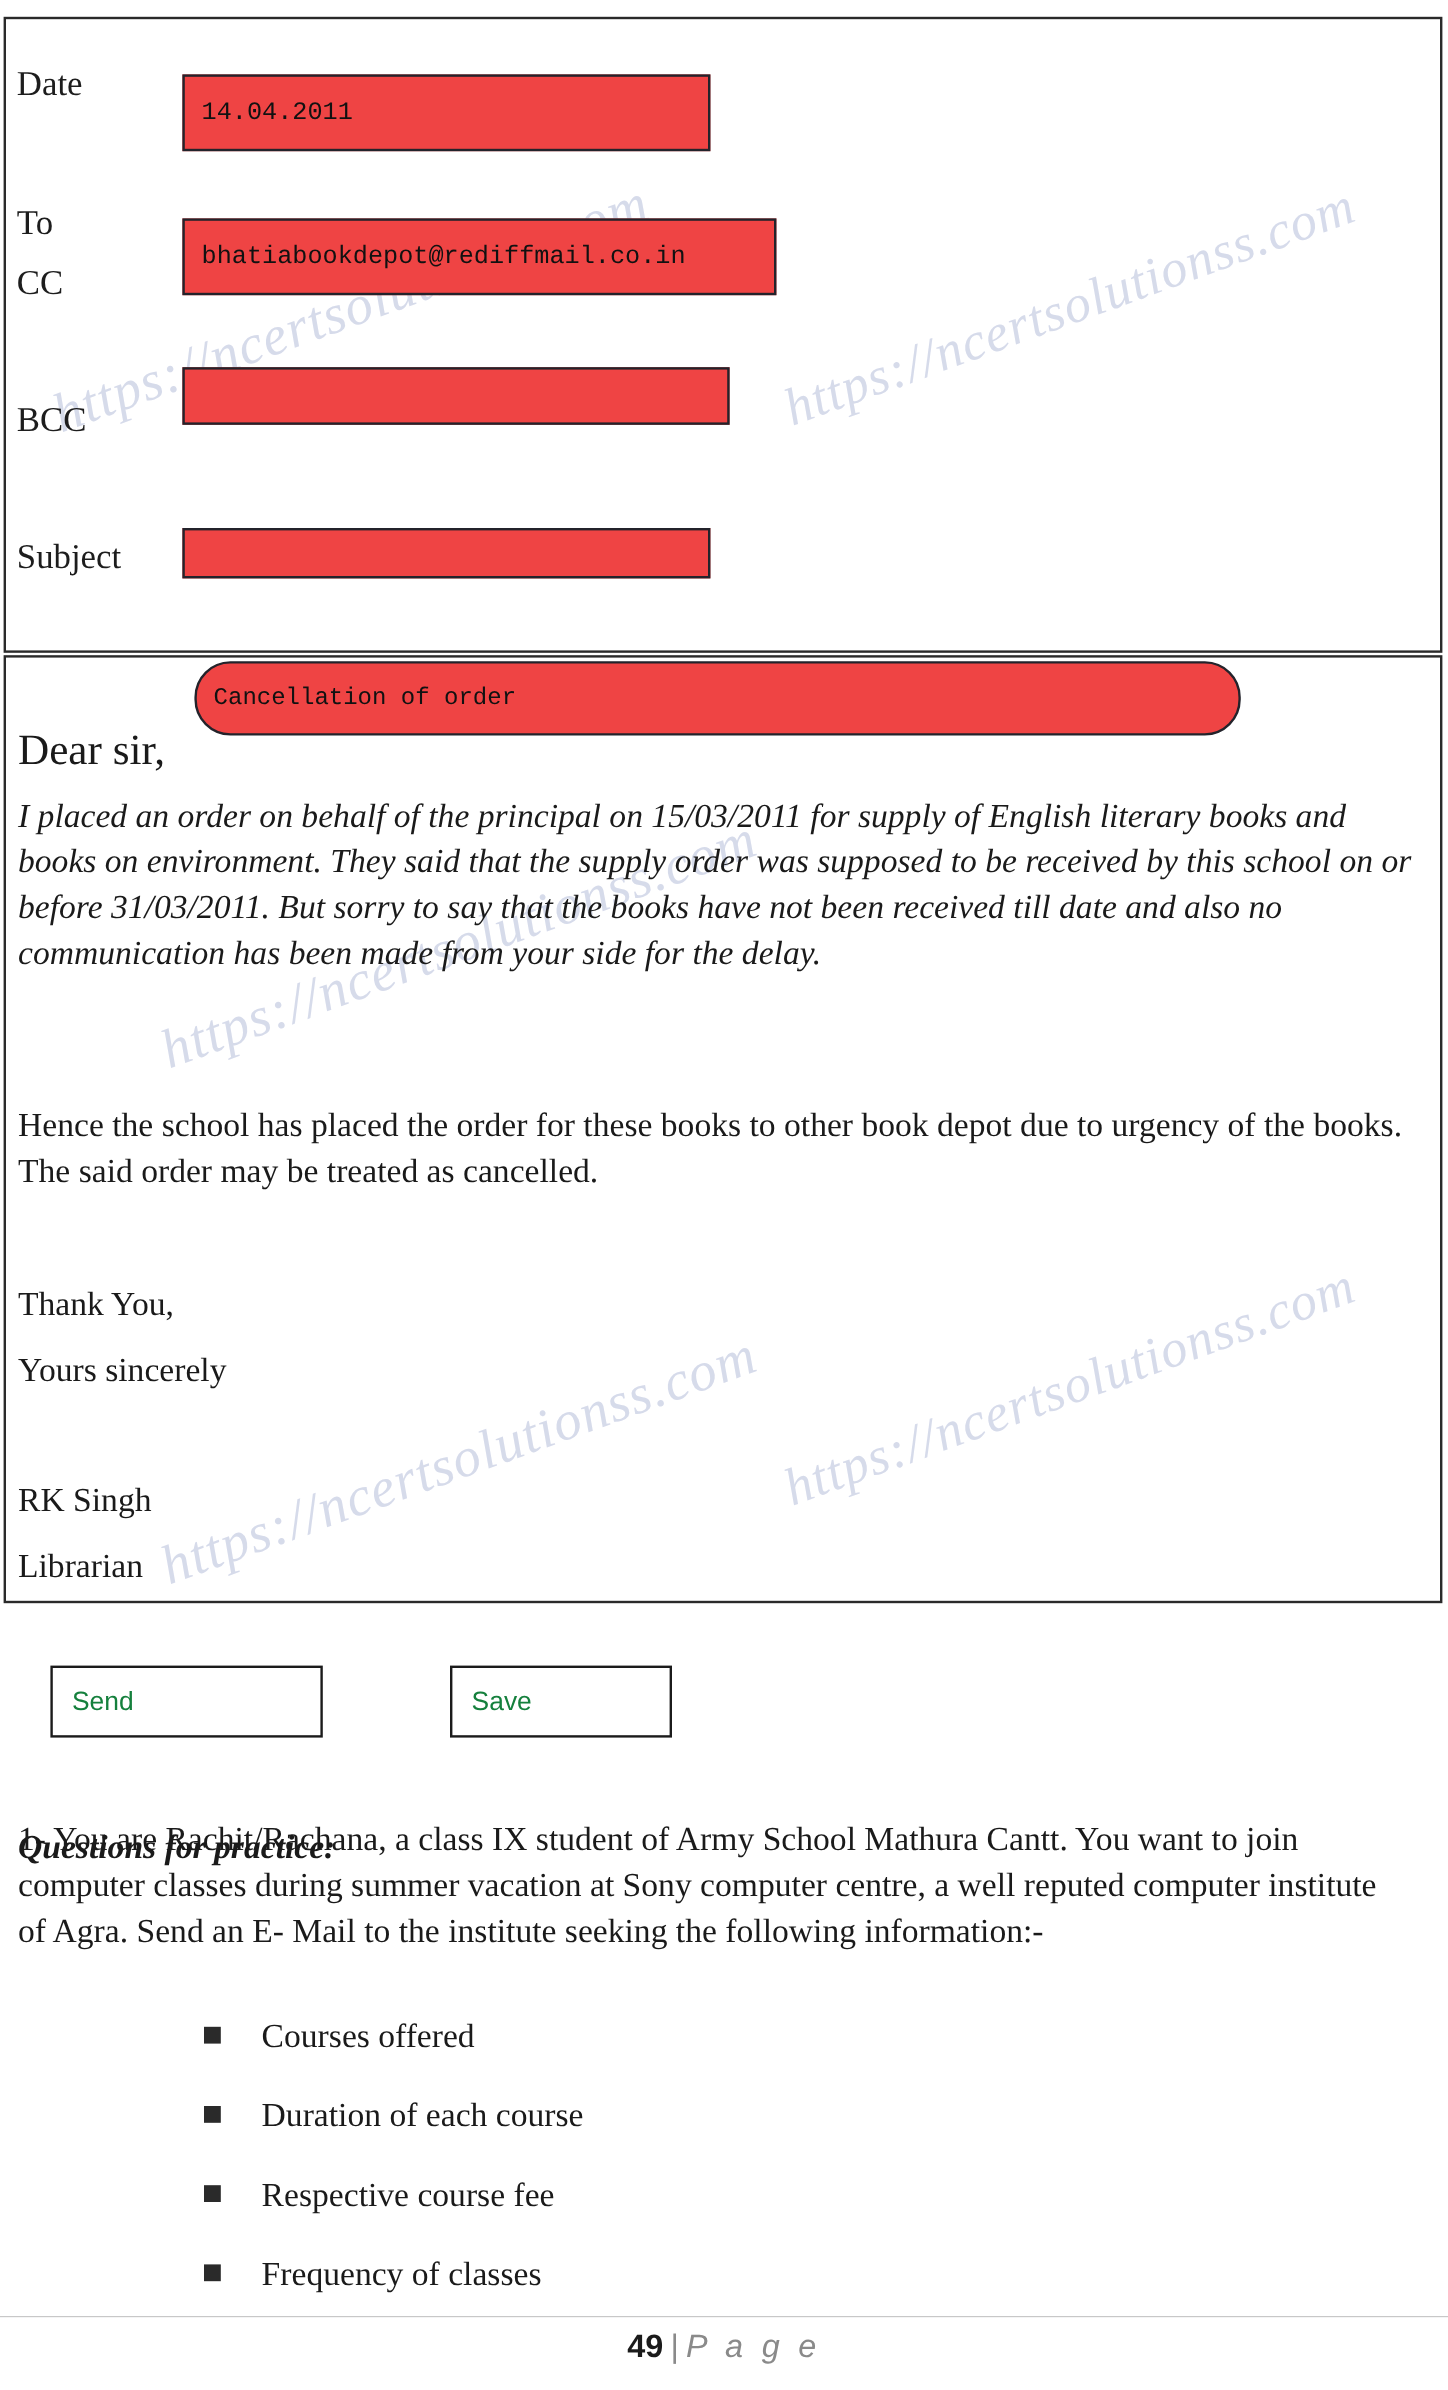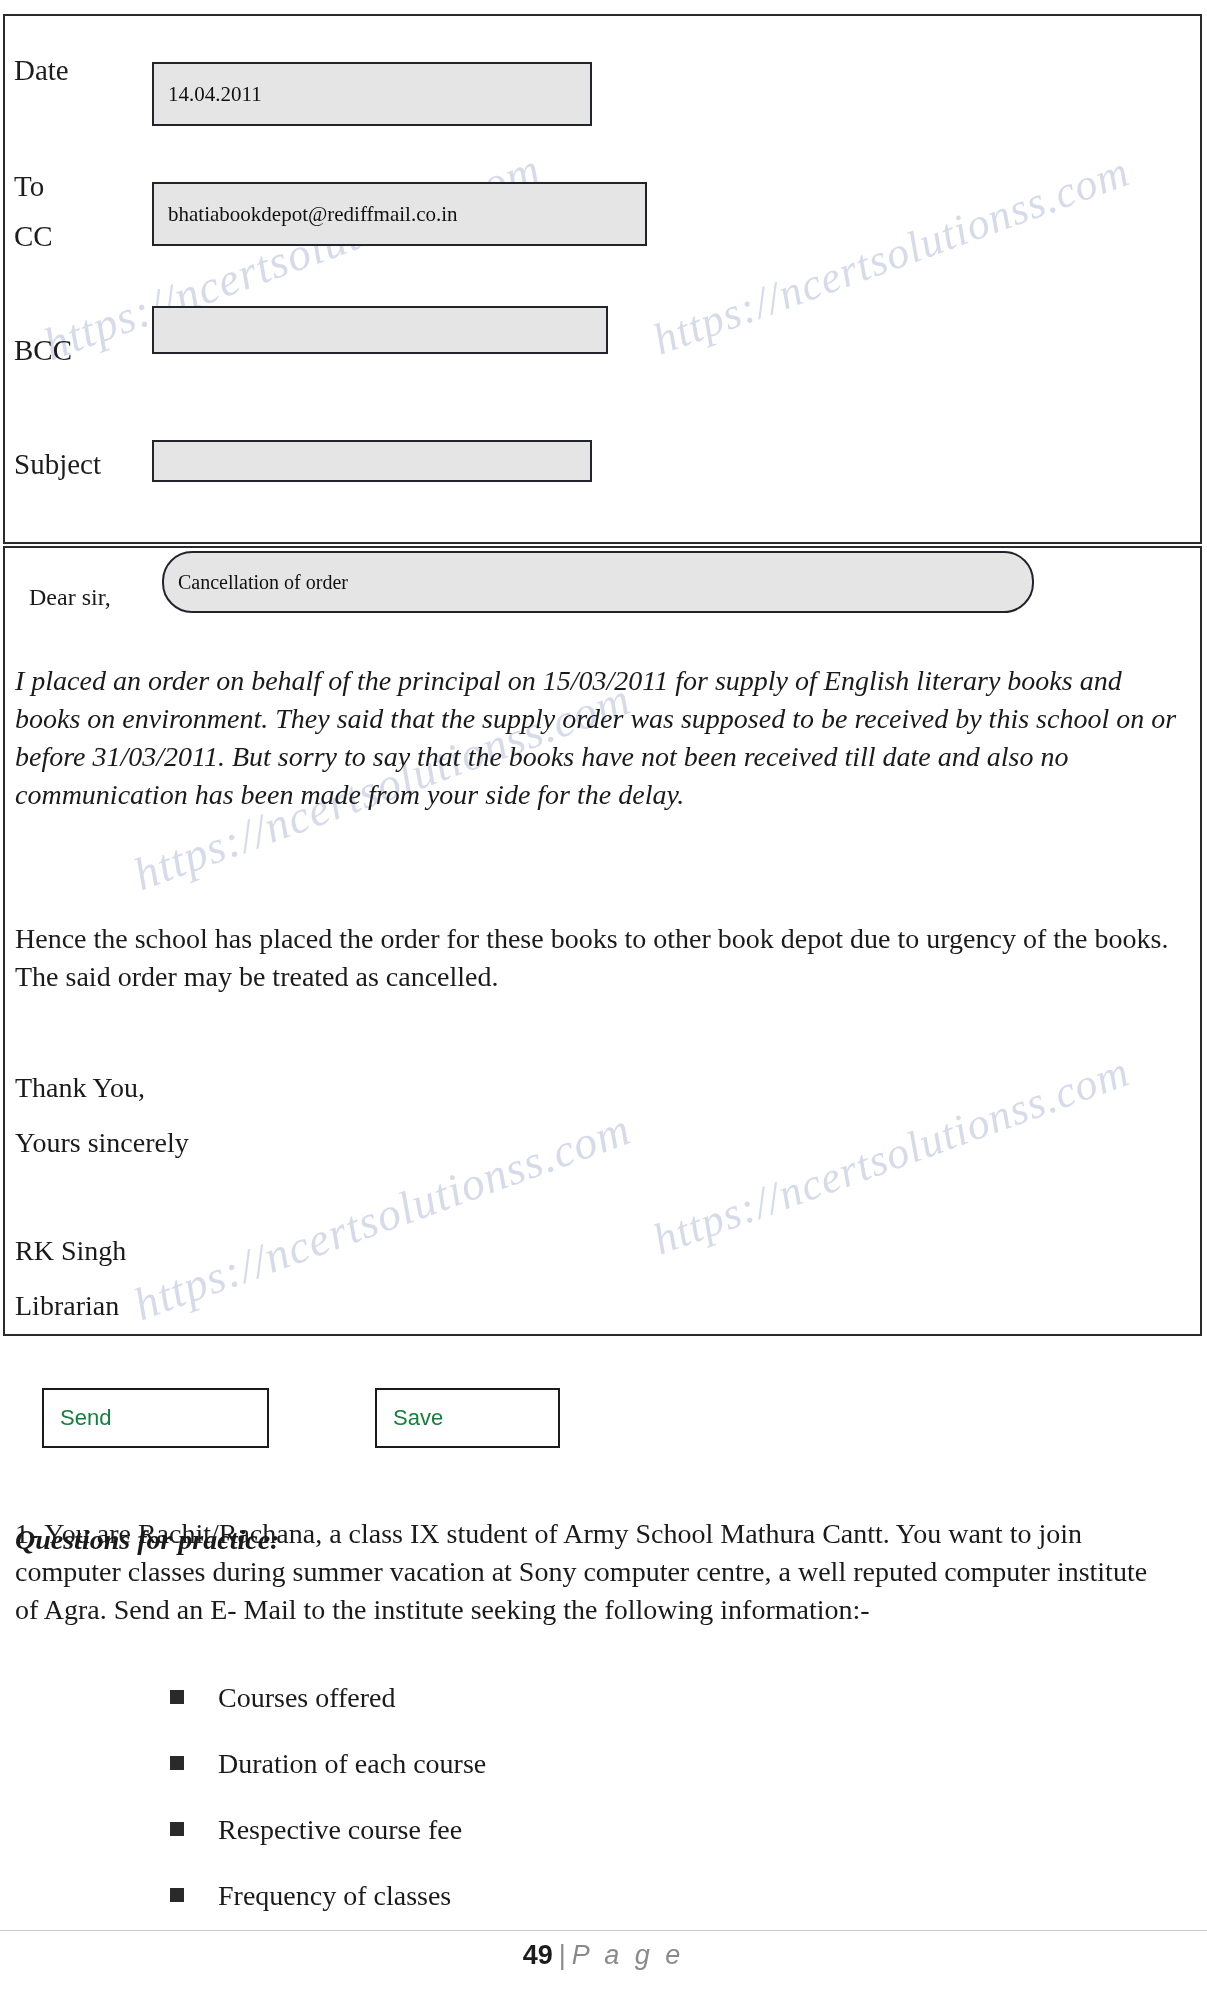--- a/index.html
+++ b/index.html
@@ -73,41 +73,40 @@
   }
   .lbl-date    { left: 14px; top: 56px; }
   .lbl-to      { left: 14px; top: 172px; }
   .lbl-cc      { left: 14px; top: 222px; }
   .lbl-bcc     { left: 14px; top: 336px; }
   .lbl-subject { left: 14px; top: 450px; }
 
   .input-box {
     position: absolute;
     border: 2px solid #23232b;
-    background: #e5e5e5;
-    box-sizing: border-box;
-    font-family: Liberation Serif, serif;
+    background: #ef4444;
+    box-sizing: border-box;
+    font-family: Liberation Mono, monospace;
     font-size: 21px;
     color: #111;
     display: flex;
     align-items: center;
     padding: 4px 14px;
   }
   .in-date    { left: 152px; top: 62px;  width: 440px; height: 64px; }
   .in-to      { left: 152px; top: 182px; width: 495px; height: 64px; }
   .in-bcc     { left: 152px; top: 306px; width: 456px; height: 48px; }
   .in-subject { left: 152px; top: 440px; width: 440px; height: 42px; }
   .in-subject2{ left: 162px; top: 551px; width: 872px; height: 62px; font-size: 20px; border-radius: 30px;}
 
   .greeting {
     position: absolute;
     left: 15px;
-    top: 584px;
-    font-size: 24px;
-    margin-left: 14px;
+    top: 604px;
+    font-size: 36px;
   }
 
   .para {
     position: absolute;
     font-size: 28px;
     line-height: 38px;
     width: 1175px;
     left: 15px;
     text-align: left;
   }

